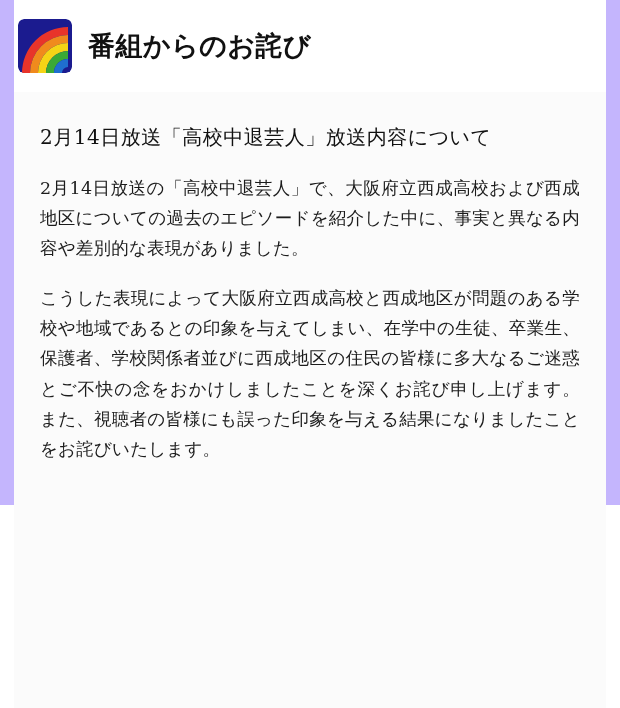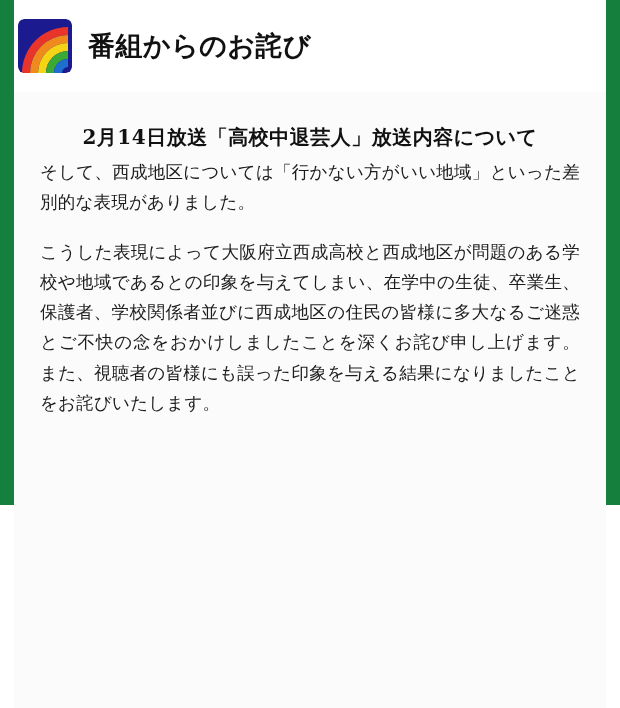--- a/index.html
+++ b/index.html
@@ -11,21 +11,21 @@
     width: 620px;
     height: 708px;
     font-family: "Liberation Serif", serif;
     color: #1a1a1a;
     overflow: hidden;
   }
   .page {
     position: relative;
     width: 620px;
     height: 505px;
-    background: #15803d;
+    background: #c4b5fd;
     box-sizing: border-box;
   }
   
   .sheet {
     position: absolute;
     left: 14px;
     top: 0px;
     width: 592px;
     height: 708px;
     background: #fcfcfc;
@@ -60,24 +60,24 @@
   }
   .body-area {
     position: relative;
     background: #fbfbfb;
     padding: 0 26px 0 26px;
     box-sizing: border-box;
     height: 616px;
   }
   .doc-title {
     font-family: "DejaVu Serif", serif;
-    font-weight: bold;
+    font-weight: normal;
     font-size: 20px;
     color: #111111;
-    text-align: center;
+    text-align: left;
     padding-top: 32px;
     padding-bottom: 6px;
     letter-spacing: 0.5px;
   }
   .para {
     font-family: "DejaVu Serif", serif;
     font-size: 17.5px;
     line-height: 1.72;
     color: #1c1c1c;
     margin: 0 0 20px 0;
@@ -108,18 +108,18 @@
             <path d="M28 54 A22 22 0 0 1 50 32 L50 40 A14 14 0 0 0 36 54 Z" fill="#3aa935"></path>
             <path d="M36 54 A14 14 0 0 1 50 40 L50 48 A6 6 0 0 0 44 54 Z" fill="#1f6fd0"></path>
           </g>
         </svg>
       </span>
       <div class="header-title">番組からのお詫び</div>
     </div>
 
     <div class="body-area">
       <div class="doc-title">2月14日放送「高校中退芸人」放送内容について</div>
-      <p class="para">そして、西成地区については「行かない方がいい地域」といった差別的な表現がありました。</p>
+      <p class="para first">2月14日放送の「高校中退芸人」で、大阪府立西成高校および西成地区についての過去のエピソードを紹介した中に、事実と異なる内容や差別的な表現がありました。</p>
       <p class="para last">こうした表現によって大阪府立西成高校と西成地区が問題のある学校や地域であるとの印象を与えてしまい、在学中の生徒、卒業生、保護者、学校関係者並びに西成地区の住民の皆様に多大なるご迷惑とご不快の念をおかけしましたことを深くお詫び申し上げます。また、視聴者の皆様にも誤った印象を与える結果になりましたことをお詫びいたします。</p>
     </div>
 
   </div>
 </div>
 
 </body></html>

